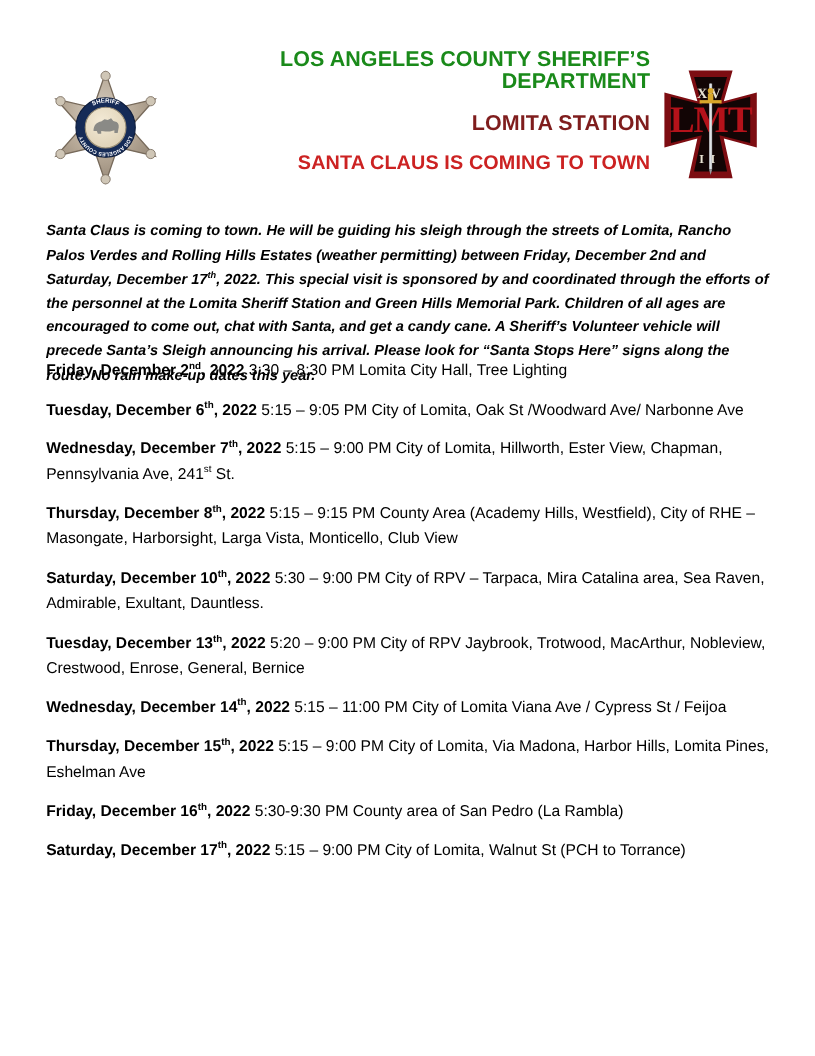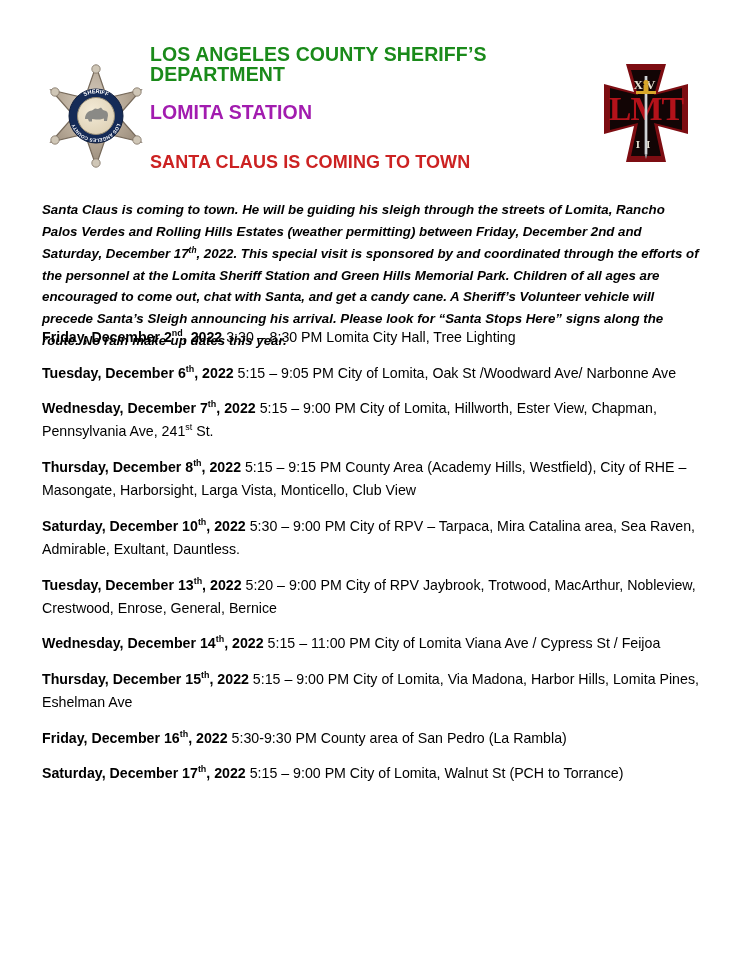--- a/index.html
+++ b/index.html
@@ -25,36 +25,36 @@
   
   .header {
     position: relative;
     height: 170px;
   }
   .header-titles {
     position: absolute;
     left: 150px;
     right: 150px;
     top: 44px;
-    text-align: left;
+    text-align: right;
   }
   .title-line {
     font-weight: bold;
     letter-spacing: 0.1px;
     line-height: 1.05;
   }
   .title-1 {
     font-size: 19.5px;
     color: #1a8a1a;
     margin-bottom: 17px;
   }
   .title-2 {
     font-size: 19.5px;
-    color: #a21caf;
-    margin-bottom: 31px;
+    color: #7f1d1d;
+    margin-bottom: 17px;
   }
   .title-3 {
     font-size: 18px;
     color: #cc2222;
   }
 
   
   .badge-left {
     position: absolute;
     left: 44px;

